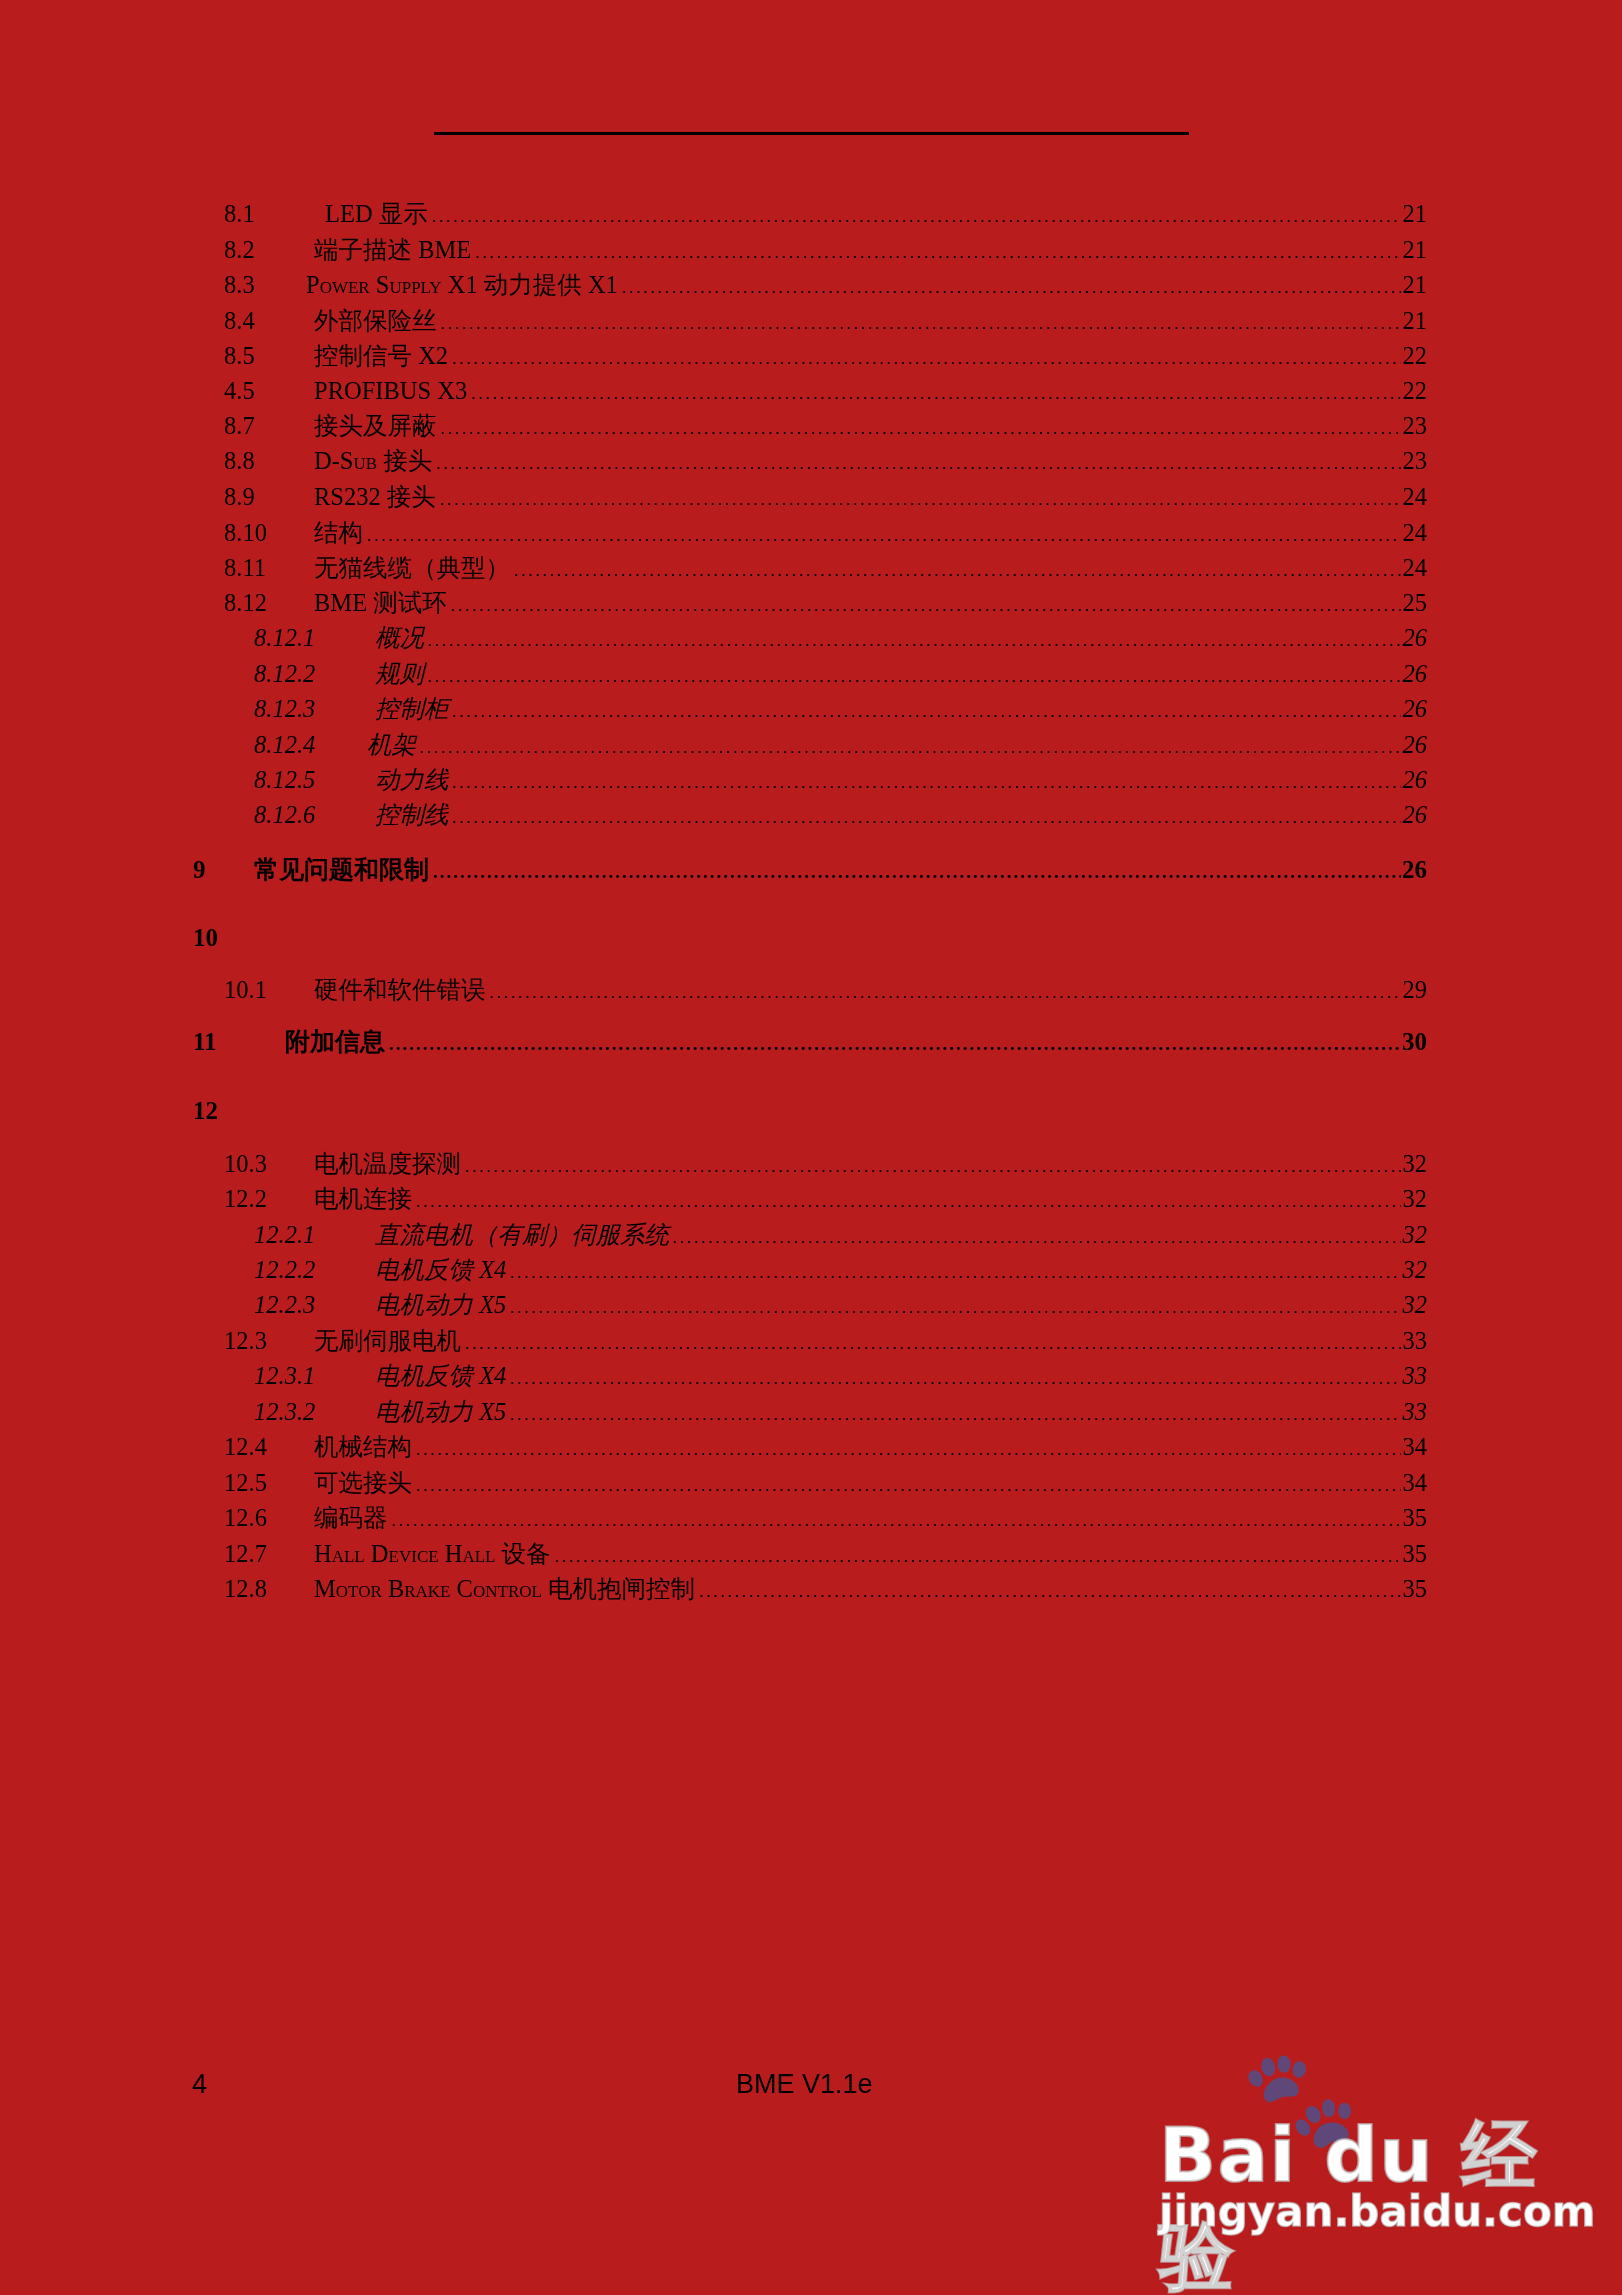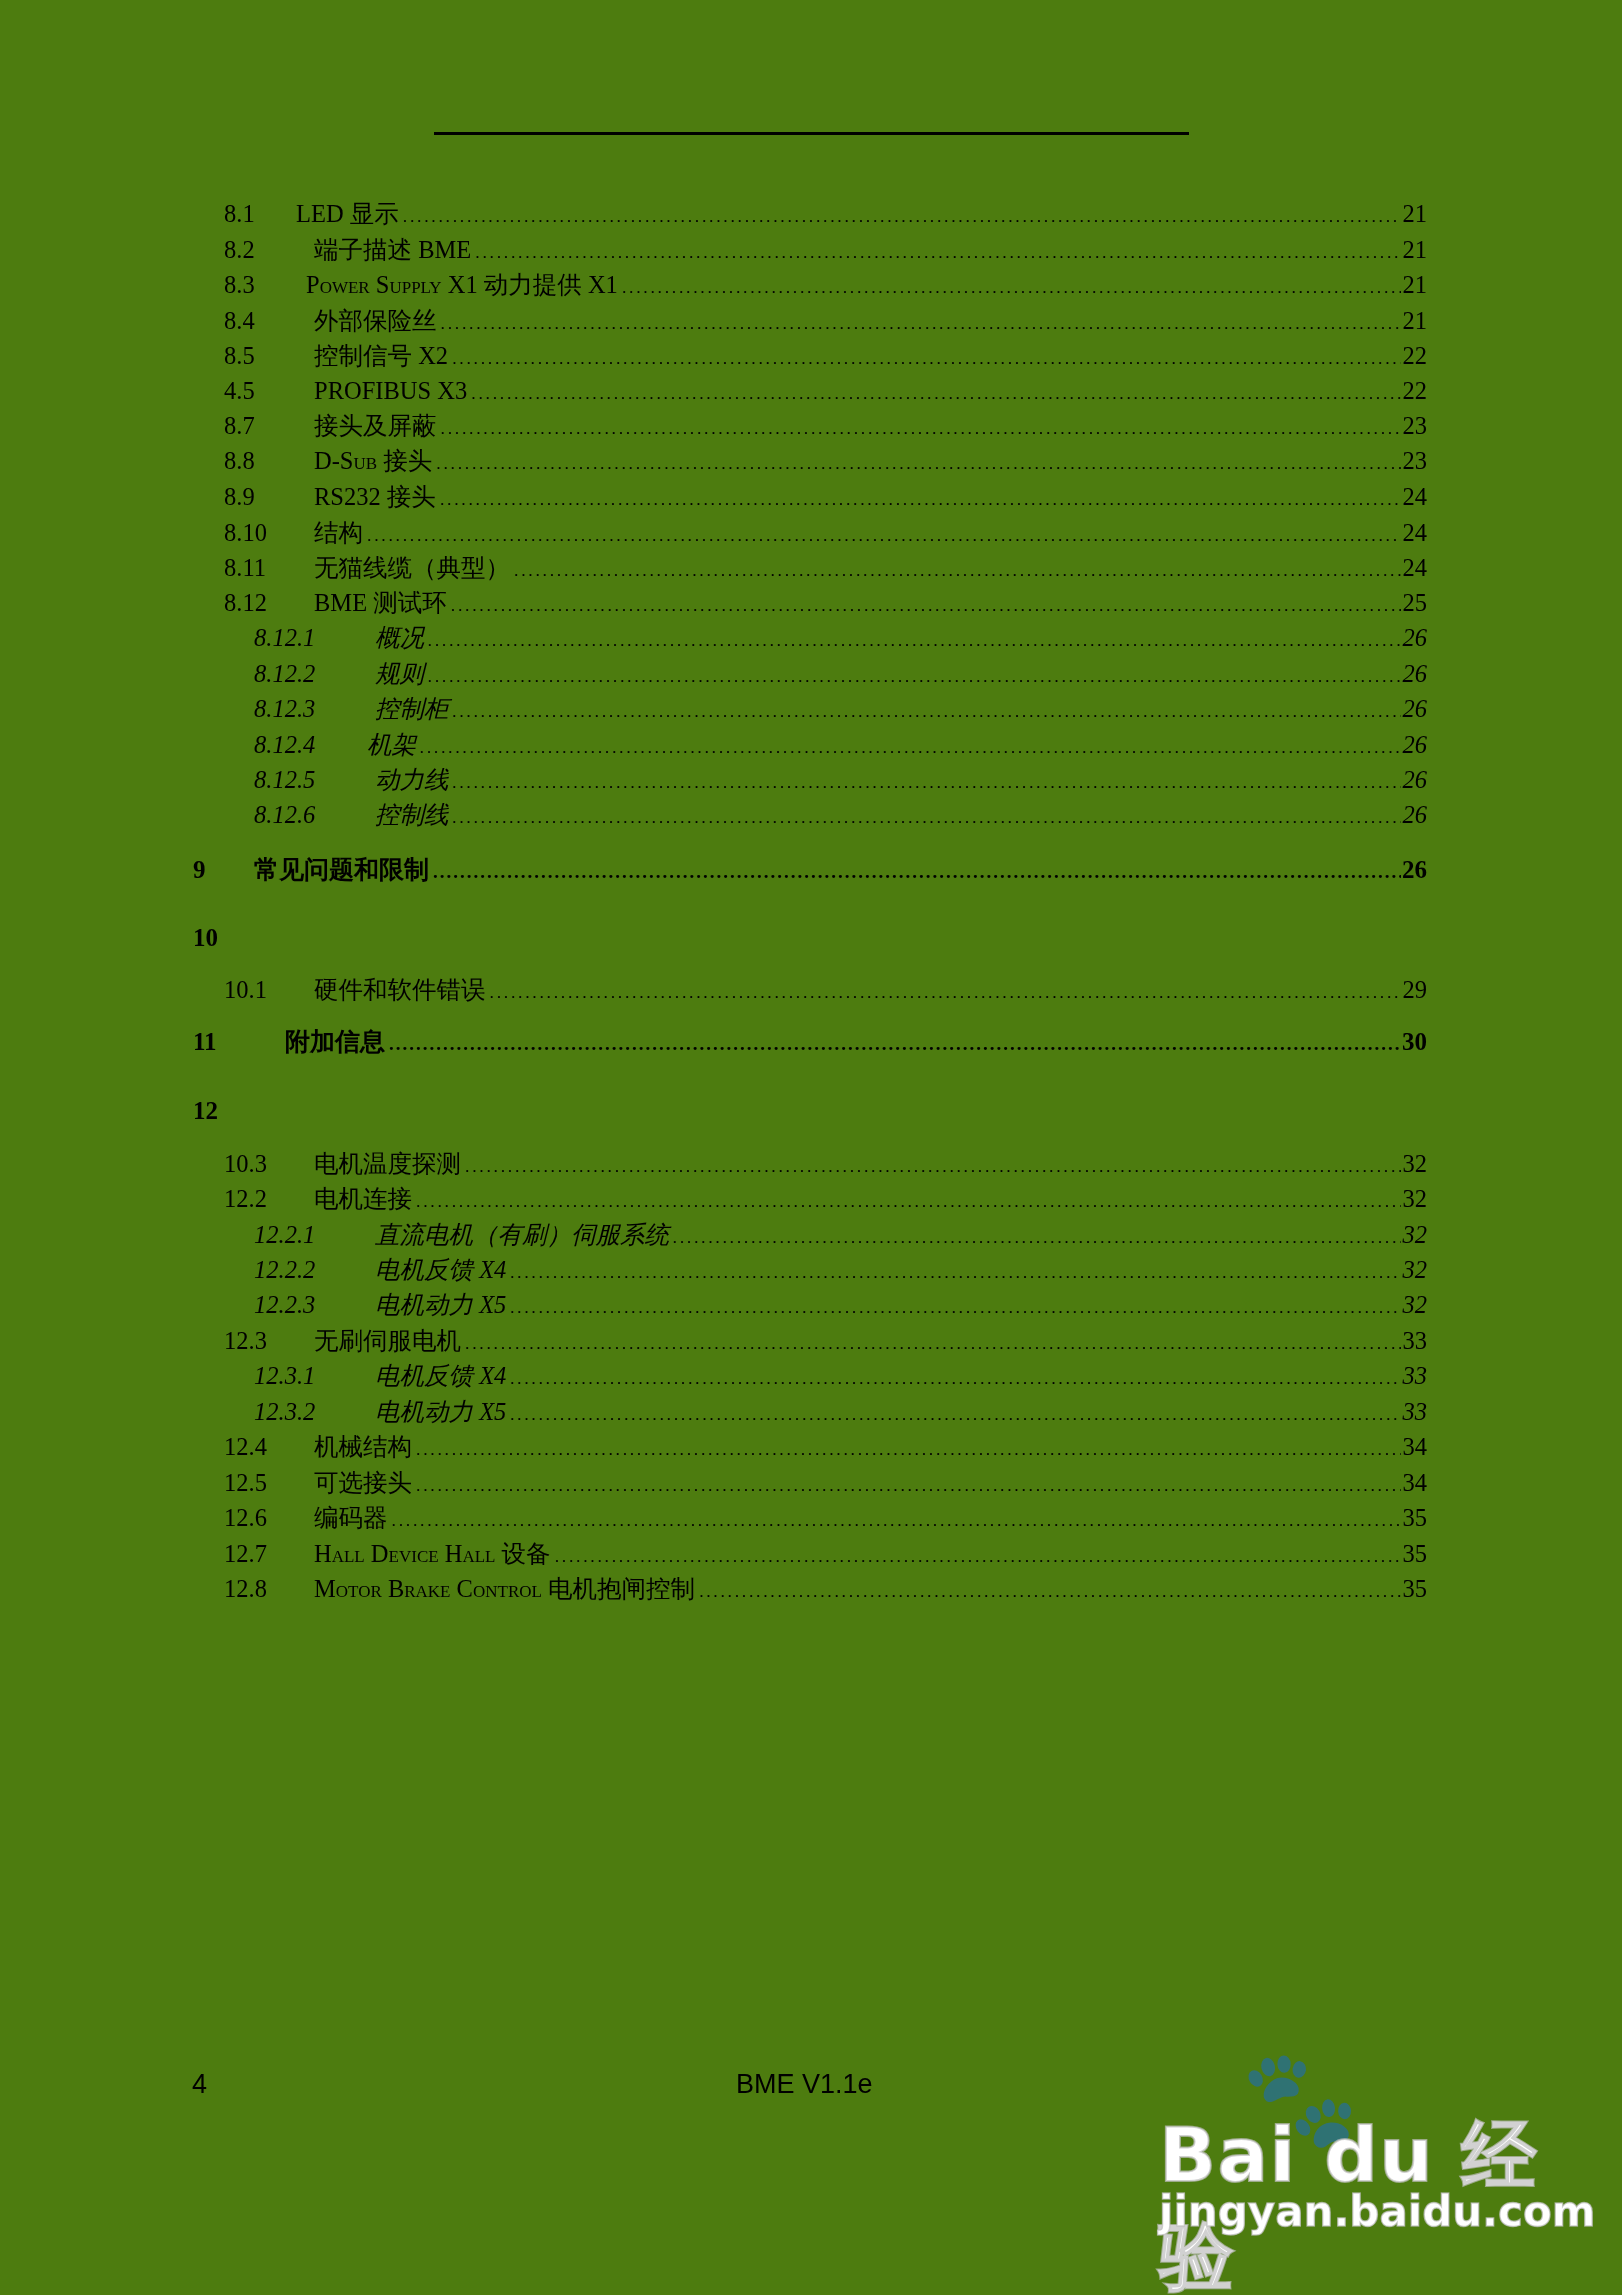--- a/index.html
+++ b/index.html
@@ -1,17 +1,17 @@
 <!DOCTYPE html>
 <html style="font-size:11px"><head>
   <meta charset="utf-8">
   <style>
     html, body { margin: 0; padding: 0; background: #ffffff; }
     body { width: 1623px; height: 2295px; position: relative; overflow: hidden; }
-    .page { position: absolute; left: 0; top: 0; width: 1623px; height: 2295px; background: #4d7c0f; }
+    .page { position: absolute; left: 0; top: 0; width: 1623px; height: 2295px; background: #b91c1c; }
     .header-rule { position: absolute; left: 434px; top: 132px; width: 755px; height: 2.7px; background: #000; }
     .toc-row {
       position: absolute; left: 0; width: 1623px; height: 35px;
       font-family: "Liberation Serif", "DejaVu Serif", serif;
       color: #000; font-size: 24.5px; line-height: 35px;
     }
     .toc-row .num { position: absolute; top: 0; white-space: nowrap; }
     .toc-row .title-wrap {
       position: absolute; top: 0; display: flex; align-items: baseline;
       right: 196px; white-space: nowrap;
@@ -58,21 +58,21 @@
 </head>
 <body>
 
 <div class="page">
   <div class="header-rule"></div>
 
   <div id="toc">
 
     <div class="toc-row lvl2" style="top:196px">
       <span class="num">8.1</span>
-      <span class="title-wrap" style="left:296px">
+      <span class="title-wrap" style="left:325px">
           <span class="title">LED 显示</span>
           <span class="leader"></span>
           <span class="page-num">21</span>
         </span>
     </div>
     <div class="toc-row lvl2" style="top:232px">
       <span class="num">8.2</span>
       <span class="title-wrap" style="left:314px">
           <span class="title">端子描述 BME</span>
           <span class="leader"></span>

